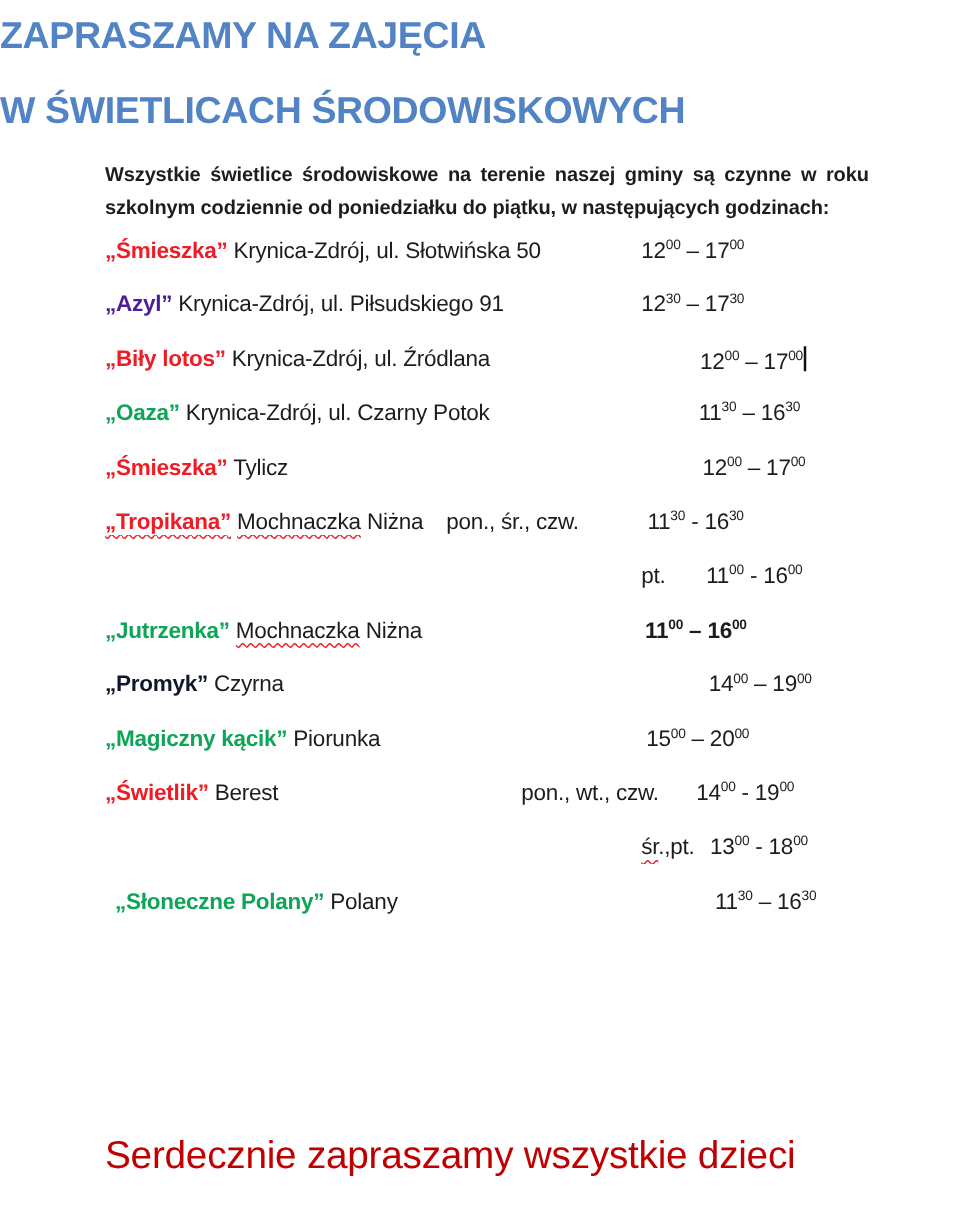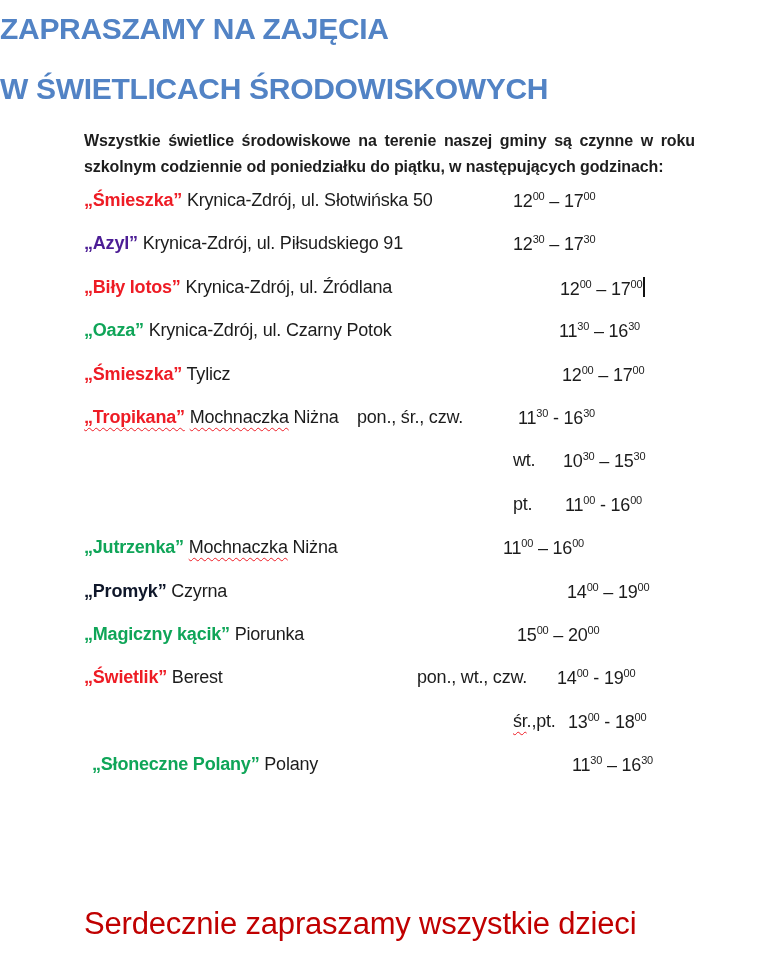--- a/index.html
+++ b/index.html
@@ -48,28 +48,24 @@
   <div class="title" id="t2">W ŚWIETLICACH ŚRODOWISKOWYCH</div>
   <div class="para" id="intro">Wszystkie świetlice środowiskowe na terenie naszej gminy są czynne w roku szkolnym codziennie od poniedziałku do piątku, w następujących godzinach:</div>
   <div id="rows">
       <div class="row"><span class="fname" style="color: rgb(238, 28, 37);">„Śmieszka”</span><span class="floc"> <span>Krynica-Zdrój, ul. Słotwińska 50</span></span><span class="time" style="left: 429px;"><span>12</span><span class="sup">00</span><span> – </span><span>17</span><span class="sup">00</span></span></div>
       <div class="row"><span class="fname" style="color: #4c1d95;">„Azyl”</span><span class="floc"> <span>Krynica-Zdrój, ul. Piłsudskiego 91</span></span><span class="time" style="left: 429px;"><span>12</span><span class="sup">30</span><span> – </span><span>17</span><span class="sup">30</span></span></div>
       <div class="row"><span class="fname" style="color: rgb(238, 28, 37);">„Biły lotos”</span><span class="floc"> <span>Krynica-Zdrój, ul. Źródlana</span></span><span class="time" style="left: 476px;"><span>12</span><span class="sup">00</span><span> – </span><span>17</span><span class="sup">00</span><span class="caret"></span></span></div>
       <div class="row"><span class="fname" style="color: rgb(15, 165, 88);">„Oaza”</span><span class="floc"> <span>Krynica-Zdrój, ul. Czarny Potok</span></span><span class="time" style="left: 475px;"><span>11</span><span class="sup">30</span><span> – </span><span>16</span><span class="sup">30</span></span></div>
       <div class="row"><span class="fname" style="color: rgb(238, 28, 37);">„Śmieszka”</span><span class="floc"> <span>Tylicz</span></span><span class="time" style="left: 478px;"><span>12</span><span class="sup">00</span><span> – </span><span>17</span><span class="sup">00</span></span></div>
       <div class="row"><span class="fname sq" style="color: rgb(238, 28, 37); text-decoration-color: rgb(238, 28, 37);">„Tropikana”</span><span class="floc"> <span class="sq">Mochnaczka</span><span> Niżna</span></span><span class="days" style="left: 273px;"><span>pon., śr., czw.</span></span><span class="time" style="left: 434px;"><span>11</span><span class="sup">30</span><span> - </span><span>16</span><span class="sup">30</span></span></div>
       <div class="row">
-        <span class="days" style="left: 429px;"><span>wt.</span></span>
-        <span class="time" style="left: 479px;"><span>10</span><span class="sup">30</span><span> – </span><span>15</span><span class="sup">30</span></span>
-      </div>
-      <div class="row">
         <span class="days" style="left: 429px;"><span>pt.</span></span>
         <span class="time" style="left: 481px;"><span>11</span><span class="sup">00</span><span> - </span><span>16</span><span class="sup">00</span></span>
       </div>
-      <div class="row"><span class="fname" style="color: rgb(15, 165, 88);">„Jutrzenka”</span><span class="floc"> <span class="sq">Mochnaczka</span><span> Niżna</span></span><span class="time" style="left: 419px;"><span>11</span><span class="sup">00</span><span> – </span><span>16</span><span class="sup">00</span></span></div>
+      <div class="row"><span class="fname" style="color: rgb(15, 165, 88);">„Jutrzenka”</span><span class="floc"> <span class="sq">Mochnaczka</span><span> Niżna</span></span><span class="time" style="left: 432px; font-weight: bold;"><span>11</span><span class="sup">00</span><span> – </span><span>16</span><span class="sup">00</span></span></div>
       <div class="row"><span class="fname" style="color: #0f172a;">„Promyk”</span><span class="floc"> <span>Czyrna</span></span><span class="time" style="left: 483px; text-align: right;"><span>14</span><span class="sup">00</span><span> – </span><span>19</span><span class="sup">00</span></span></div>
       <div class="row"><span class="fname" style="color: rgb(15, 165, 88);">„Magiczny kącik”</span><span class="floc"> <span>Piorunka</span></span><span class="time" style="left: 433px;"><span>15</span><span class="sup">00</span><span> – </span><span>20</span><span class="sup">00</span></span></div>
       <div class="row"><span class="fname" style="color: rgb(238, 28, 37);">„Świetlik”</span><span class="floc"> <span>Berest</span></span><span class="days" style="left: 333px;"><span>pon., wt., czw.</span></span><span class="time" style="left: 473px;"><span>14</span><span class="sup">00</span><span> - </span><span>19</span><span class="sup">00</span></span></div>
       <div class="row">
         <span class="days" style="left: 429px;"><span class="sq">śr</span><span>.,pt.</span></span>
         <span class="time" style="left: 484px;"><span>13</span><span class="sup">00</span><span> - </span><span>18</span><span class="sup">00</span></span>
       </div>
       <div class="row" style="padding-left: 8px;"><span class="fname" style="color: rgb(15, 165, 88);">„Słoneczne Polany”</span><span class="floc"> <span>Polany</span></span><span class="time" style="left: 488px;"><span>11</span><span class="sup">30</span><span> – </span><span>16</span><span class="sup">30</span></span></div>
     </div>
   <div id="closing">Serdecznie zapraszamy wszystkie dzieci</div>

